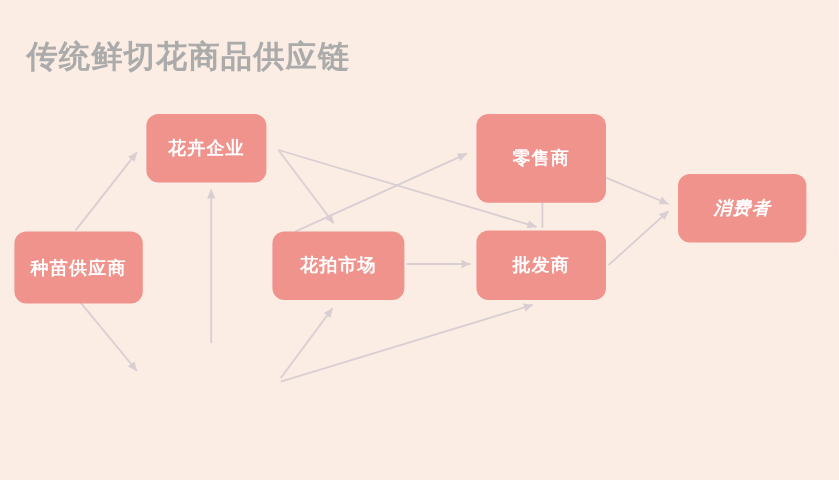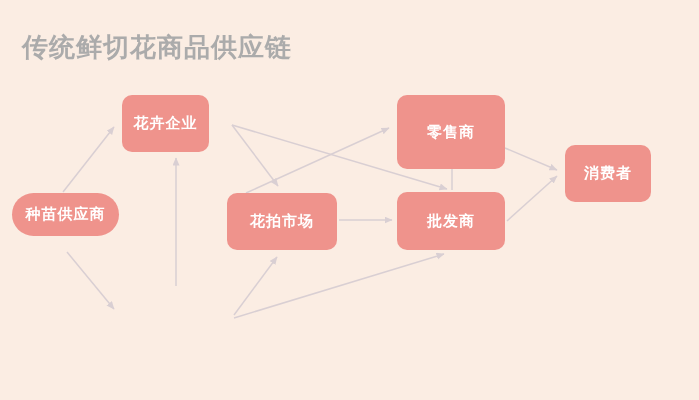--- a/index.html
+++ b/index.html
@@ -27,24 +27,24 @@
     position:absolute;
     background:#EF938C;
     border-radius:10px;
     display:flex;align-items:center;justify-content:center;
     color:#FFFFFF;
     font-weight:bold;
     font-size:15px;
     letter-spacing:1px;
     text-align:center;
   }
-  .n-flower-enterprise{left:122px;top:95px;width:87px;height:57px;}
+  .n-flower-enterprise{left:122px;top:95px;width:100px;height:57px;}
   .n-retailer{left:397px;top:95px;width:108px;height:74px;}
-  .n-consumer{left:565px;top:145px;width:86px;height:57px;}
-  .n-seedling-supplier{left:12px;top:193px;width:107px;height:43px;border-radius:22px;}
+  .n-consumer{left:565px;top:145px;width:107px;height:57px;font-style:italic;}
+  .n-seedling-supplier{left:12px;top:193px;width:107px;height:60px;}
   .n-flower-auction-market{left:227px;top:193px;width:110px;height:57px;}
   .n-wholesaler{left:397px;top:192px;width:108px;height:58px;}
   .n-flower-farmer{left:121px;top:288px;width:111px;height:60px;}
 </style>
 </head>
 <body>
 
 <div class="canvas">
 
   <h1 class="slide-title">传统鲜切花商品供应链</h1>

